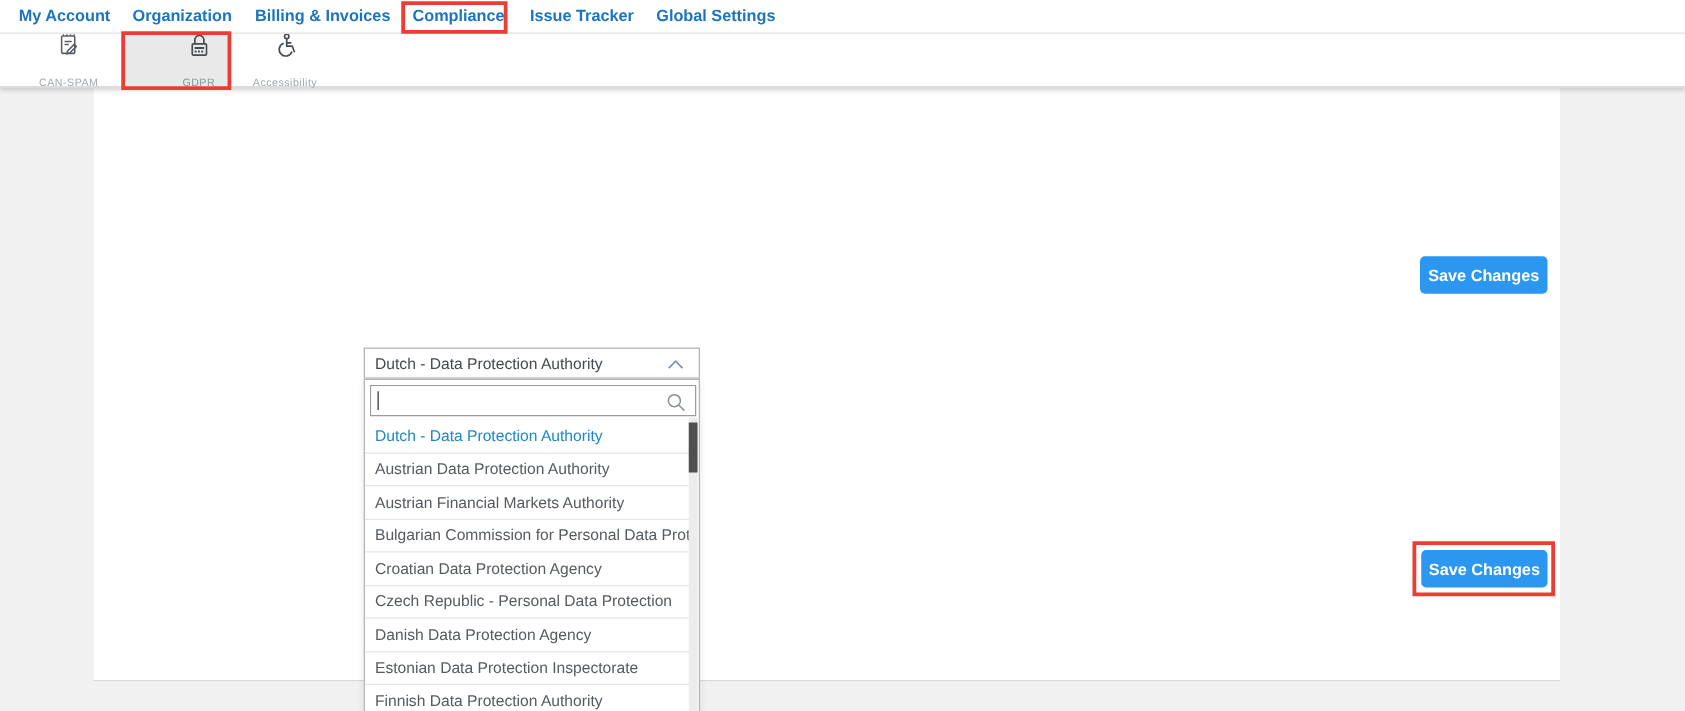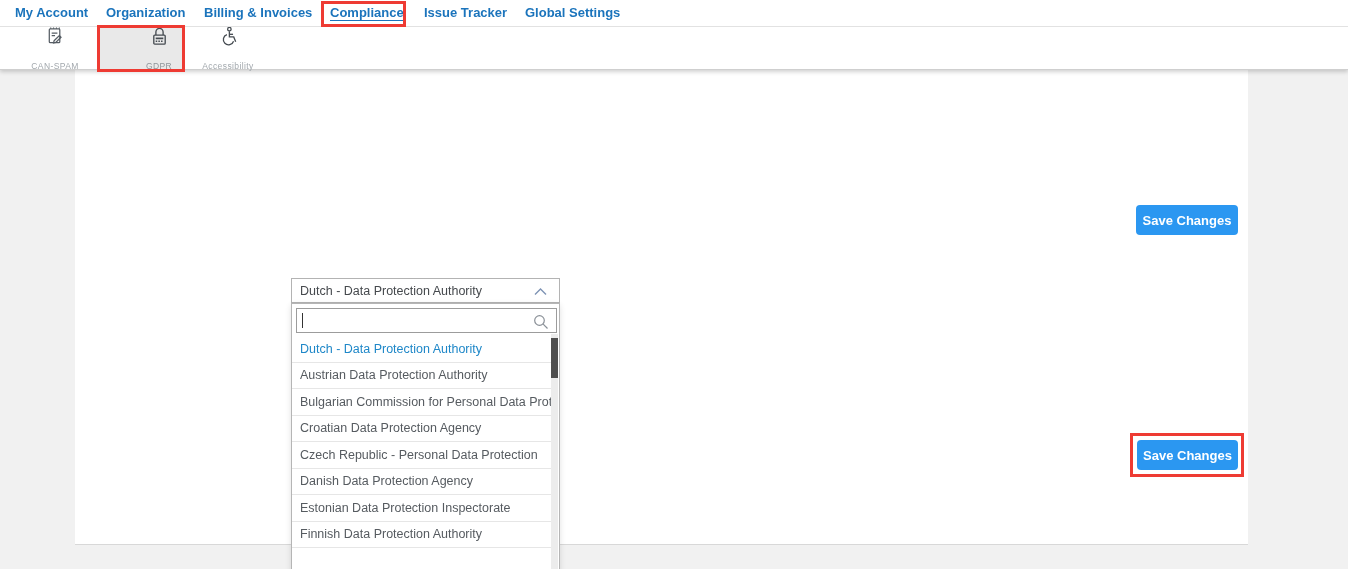--- a/index.html
+++ b/index.html
@@ -5,21 +5,21 @@
   * { margin:0; padding:0; box-sizing:border-box; }
   html,body { width:1348px; height:569px; overflow:hidden; background:#f1f1f1;
               font-family:"Liberation Sans", sans-serif; }
   .stage { position:relative; width:1348px; height:569px; }
 
   
   .topnav { position:absolute; left:0; top:0; width:1348px; height:27px;
             background:#ffffff; border-bottom:1px solid #e2e2e2; z-index:8;text-align:right; }
   .nav-item { position:absolute; top:5px; font-size:13px; font-weight:700;
               color:#1b74bc; cursor:pointer; white-space:nowrap; }
-  .nav-item.active { text-decoration:underline; text-underline-offset:3px; }
+  .nav-item.active { text-underline-offset:3px; }
 
   
   .toolbar { position:absolute; left:0; top:27px; width:1348px; height:43px;
              background:#ffffff; border-bottom:1px solid #cfcfcf;
              box-shadow:0 2px 4px rgba(0,0,0,0.18); z-index:7; }
   .tool-item { position:absolute; top:0; height:43px; display:flex;
                flex-direction:column; align-items:center; justify-content:center;
                gap:14px; cursor:pointer; }
   .tool-item .tlabel { font-size:8.5px; color:#a2a8ad; letter-spacing:.4px; }
   .tool-item.active { background:#e9e9e9;padding-left:36px; }
@@ -225,20 +225,21 @@
       <span class="chev" style="right:7px; top:5px;">
         <svg width="16" height="16" viewBox="0 0 16 16" fill="none" stroke="#8a9097" stroke-width="1.2">
           <circle cx="6.5" cy="6.5" r="4.8"></circle>
             <line x1="10.2" y1="10.2" x2="14.5" y2="14.5"></line>
         </svg>
       </span>
     </div>
     <div class="opt-list">
       <div class="opt selected">Dutch - Data Protection Authority</div>
       <div class="opt">Austrian Data Protection Authority</div>
+      <div class="opt">Austrian Financial Markets Authority</div>
       <div class="opt">Bulgarian Commission for Personal Data Protection</div>
       <div class="opt">Croatian Data Protection Agency</div>
       <div class="opt">Czech Republic - Personal Data Protection</div>
       <div class="opt">Danish Data Protection Agency</div>
       <div class="opt">Estonian Data Protection Inspectorate</div>
       <div class="opt">Finnish Data Protection Authority</div>
     </div>
     <div class="sb-track">
       <div class="sb-thumb"></div>
     </div>

